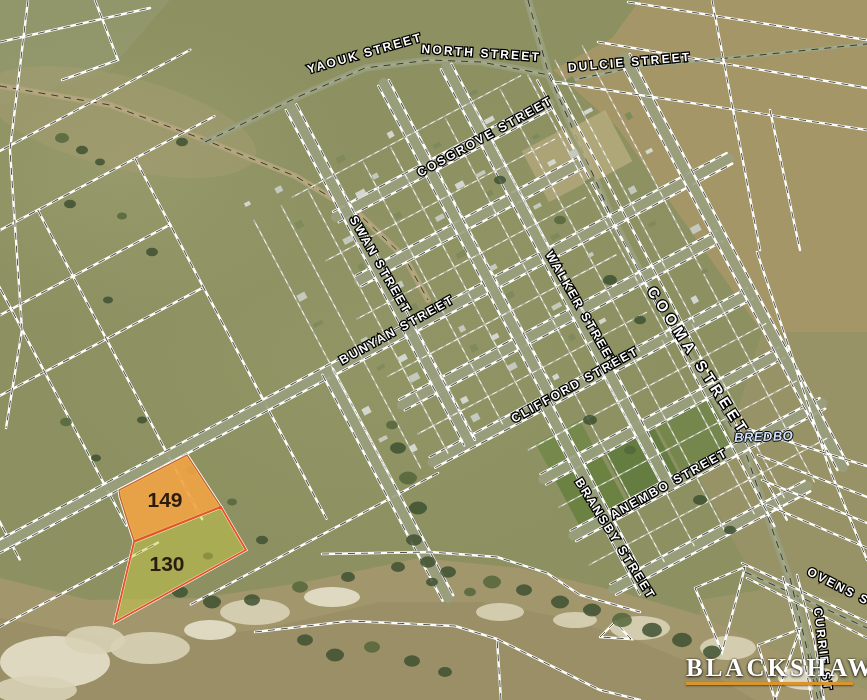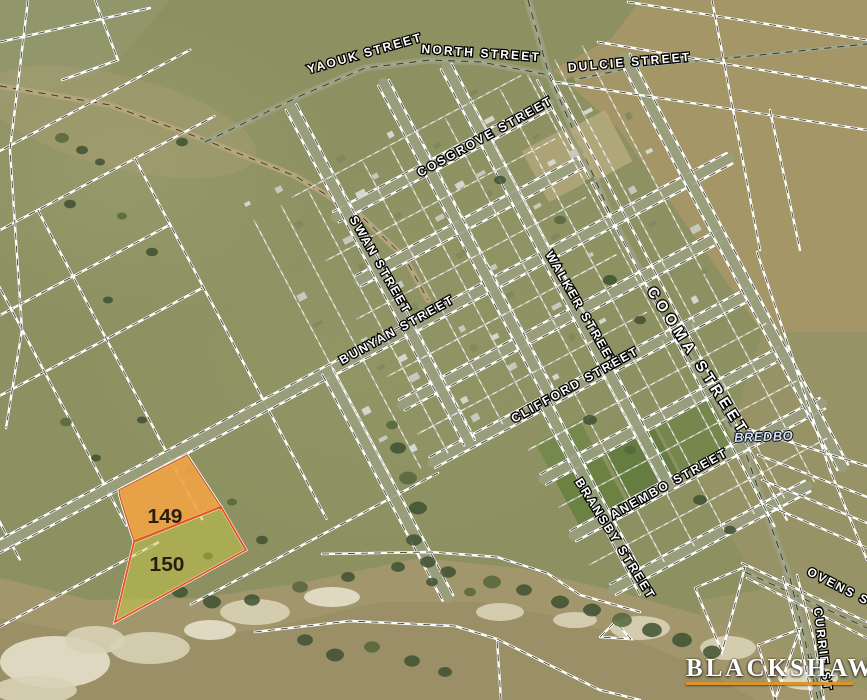--- a/index.html
+++ b/index.html
@@ -431,21 +431,21 @@
       <text class="stlbl" transform="translate(578 311) rotate(60)">WALKER STREET</text>
       <text class="stlbl" transform="translate(577 388) rotate(-29)">CLIFFORD STREET</text>
       <text class="stlbl big" transform="translate(694 364) rotate(57)">COOMA STREET</text>
       <text class="stlbl" transform="translate(671 487) rotate(-29)">ANEMBO STREET</text>
       <text class="stlbl" transform="translate(612 541) rotate(58)">BRANSBY STREET</text>
       <text class="stlbl" transform="translate(841 592) rotate(27)">OVENS ST</text>
       <text class="stlbl" transform="translate(819 650) rotate(83)">CURRIE ST</text>
     </g>
   </svg>
 
-  <div class="lot-label" style="left:140px;top:489px;margin-top:16px;">149</div>
-  <div class="lot-label" style="left:142px;top:553px;">150</div>
+  <div class="lot-label" style="left:140px;top:489px;">149</div>
+  <div class="lot-label" style="left:142px;top:553px;">130</div>
   <div class="place-label" style="left:734px;top:429px;">BREDBO</div>
 
   <div class="watermark">
     <div class="wm-text">BLACKSHAW</div>
     <div class="wm-underline"></div>
   </div>
 </div>
 
 </body></html>

